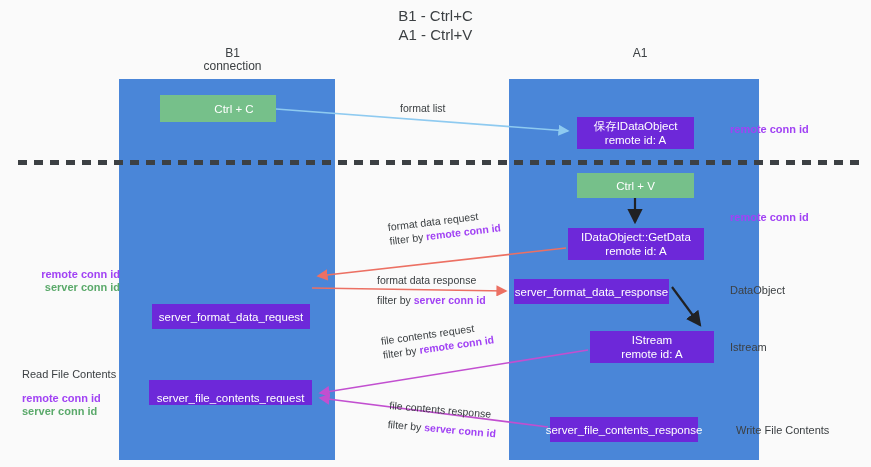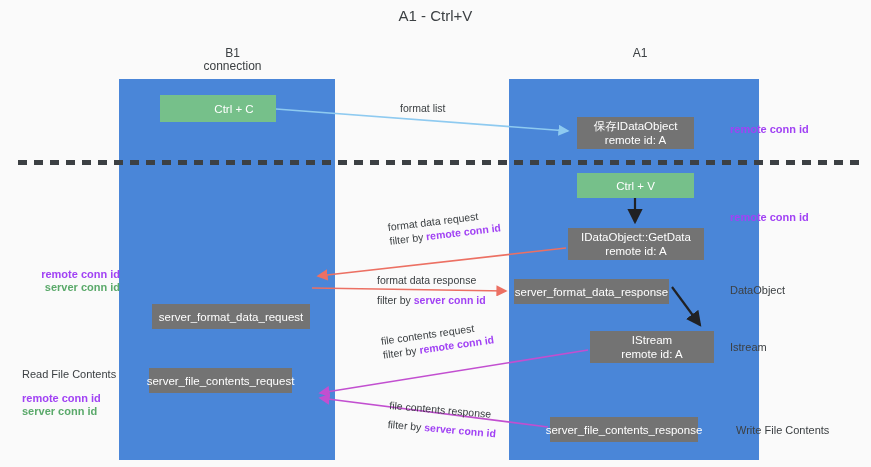--- a/index.html
+++ b/index.html
@@ -34,31 +34,31 @@
     background:repeating-linear-gradient(to right,#3c4043 0px,#3c4043 9px,transparent 9px,transparent 16px);
   }
 
   
   .box{
     box-sizing:border-box;
     display:flex;flex-direction:column;align-items:center;justify-content:center;
     color:#ffffff;font-size:11.5px;line-height:14px;text-align:center;
   }
   .box.green{background:#76c08a;}
-  .box.orange{background:#737373;}
+  .box.orange{background:#6d28d9;}
   .box span{display:block;}
 
   #box-ctrlc{left:160px;top:95px;width:116px;height:27px;padding-left:32px;}
   #box-iedataobject{left:577px;top:117px;width:117px;height:32px;}
   #box-ctrlv{left:577px;top:173px;width:117px;height:25px;}
   #box-getdata{left:568px;top:228px;width:136px;height:32px;}
   #box-fmt-req{left:152px;top:268px;width:158px;height:25px;margin-top:36px;}
   #box-fmt-resp{left:514px;top:279px;width:155px;height:25px;}
   #box-istream{left:590px;top:331px;width:124px;height:32px;}
-  #box-file-req{left:149px;top:368px;width:143px;height:25px;}
+  #box-file-req{left:149px;top:380px;width:163px;height:25px;justify-content:flex-end;}
   #box-file-resp{left:550px;top:417px;width:148px;height:25px;}
 
   
   .lbl{font-size:11px;line-height:13px;}
   .purple{color:#a142f4;font-weight:bold;}
   .green-t{color:#5aa96a;font-weight:bold;}
   .plain{color:#3c4043;}
 
   #lbl-rc-1{left:730px;top:123px;}
   #lbl-rc-2{left:730px;top:211px;}
@@ -78,20 +78,21 @@
   #el-fcreq{left:380px;top:334px;transform:rotate(-8deg);transform-origin:left top;}
   #el-fcresp{left:390px;top:398px;transform:rotate(5deg);transform-origin:left top;}
 
   
   #edges{left:0;top:0;width:871px;height:467px;pointer-events:none;}
 </style>
 </head>
 <body>
 
 <div class="abs" id="title">
+  <div>B1 - Ctrl+C</div>
   <div>A1 - Ctrl+V</div>
 </div>
 
 <div class="abs col-head" id="head-b1">
   <div>B1</div>
   <div>connection</div>
 </div>
 <div class="abs col-head" id="head-a1">
   <div>A1</div>
 </div>

